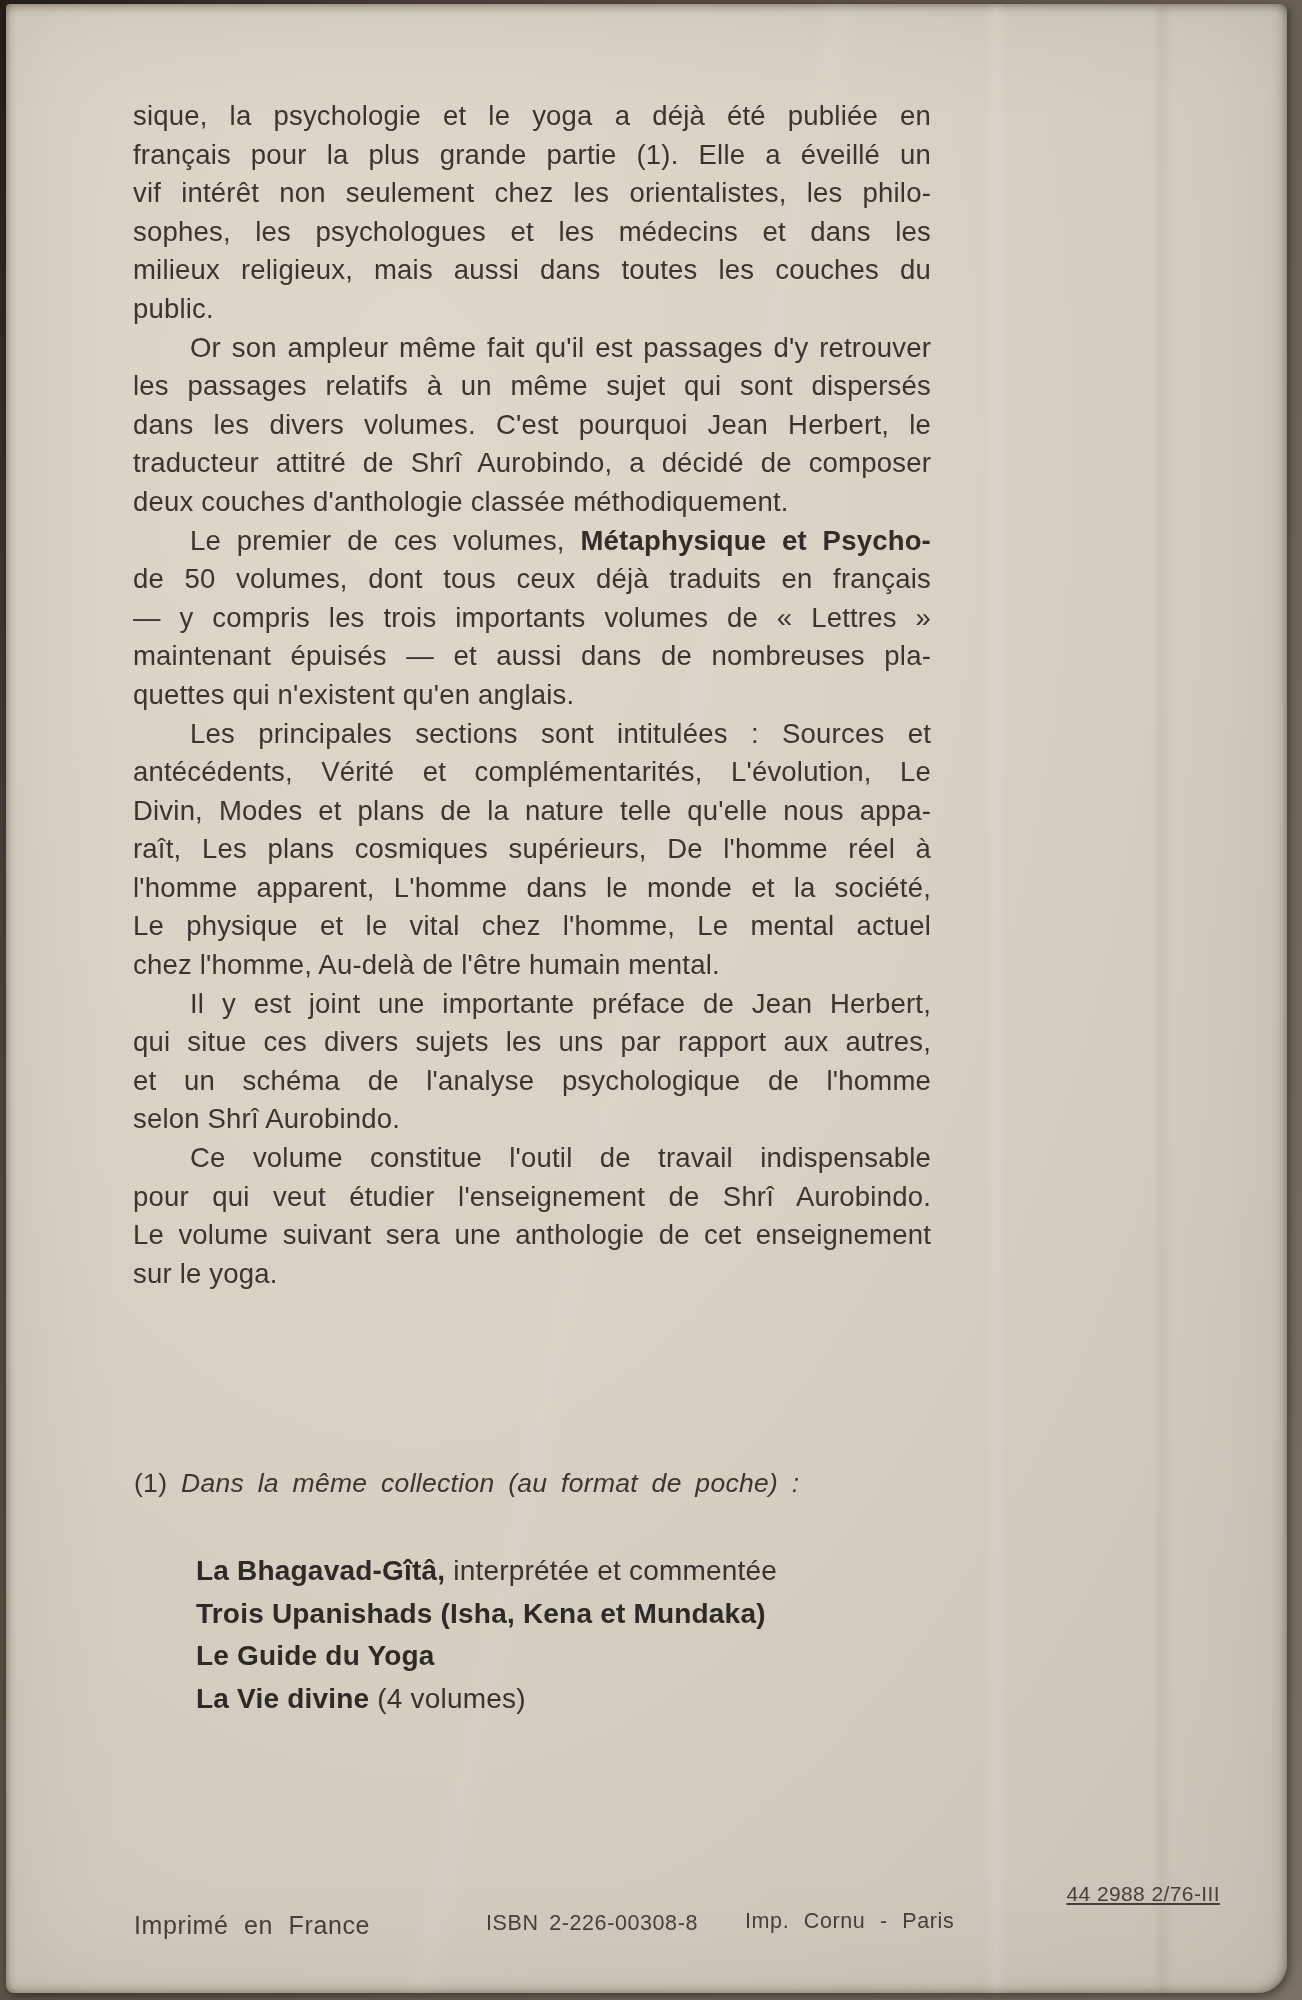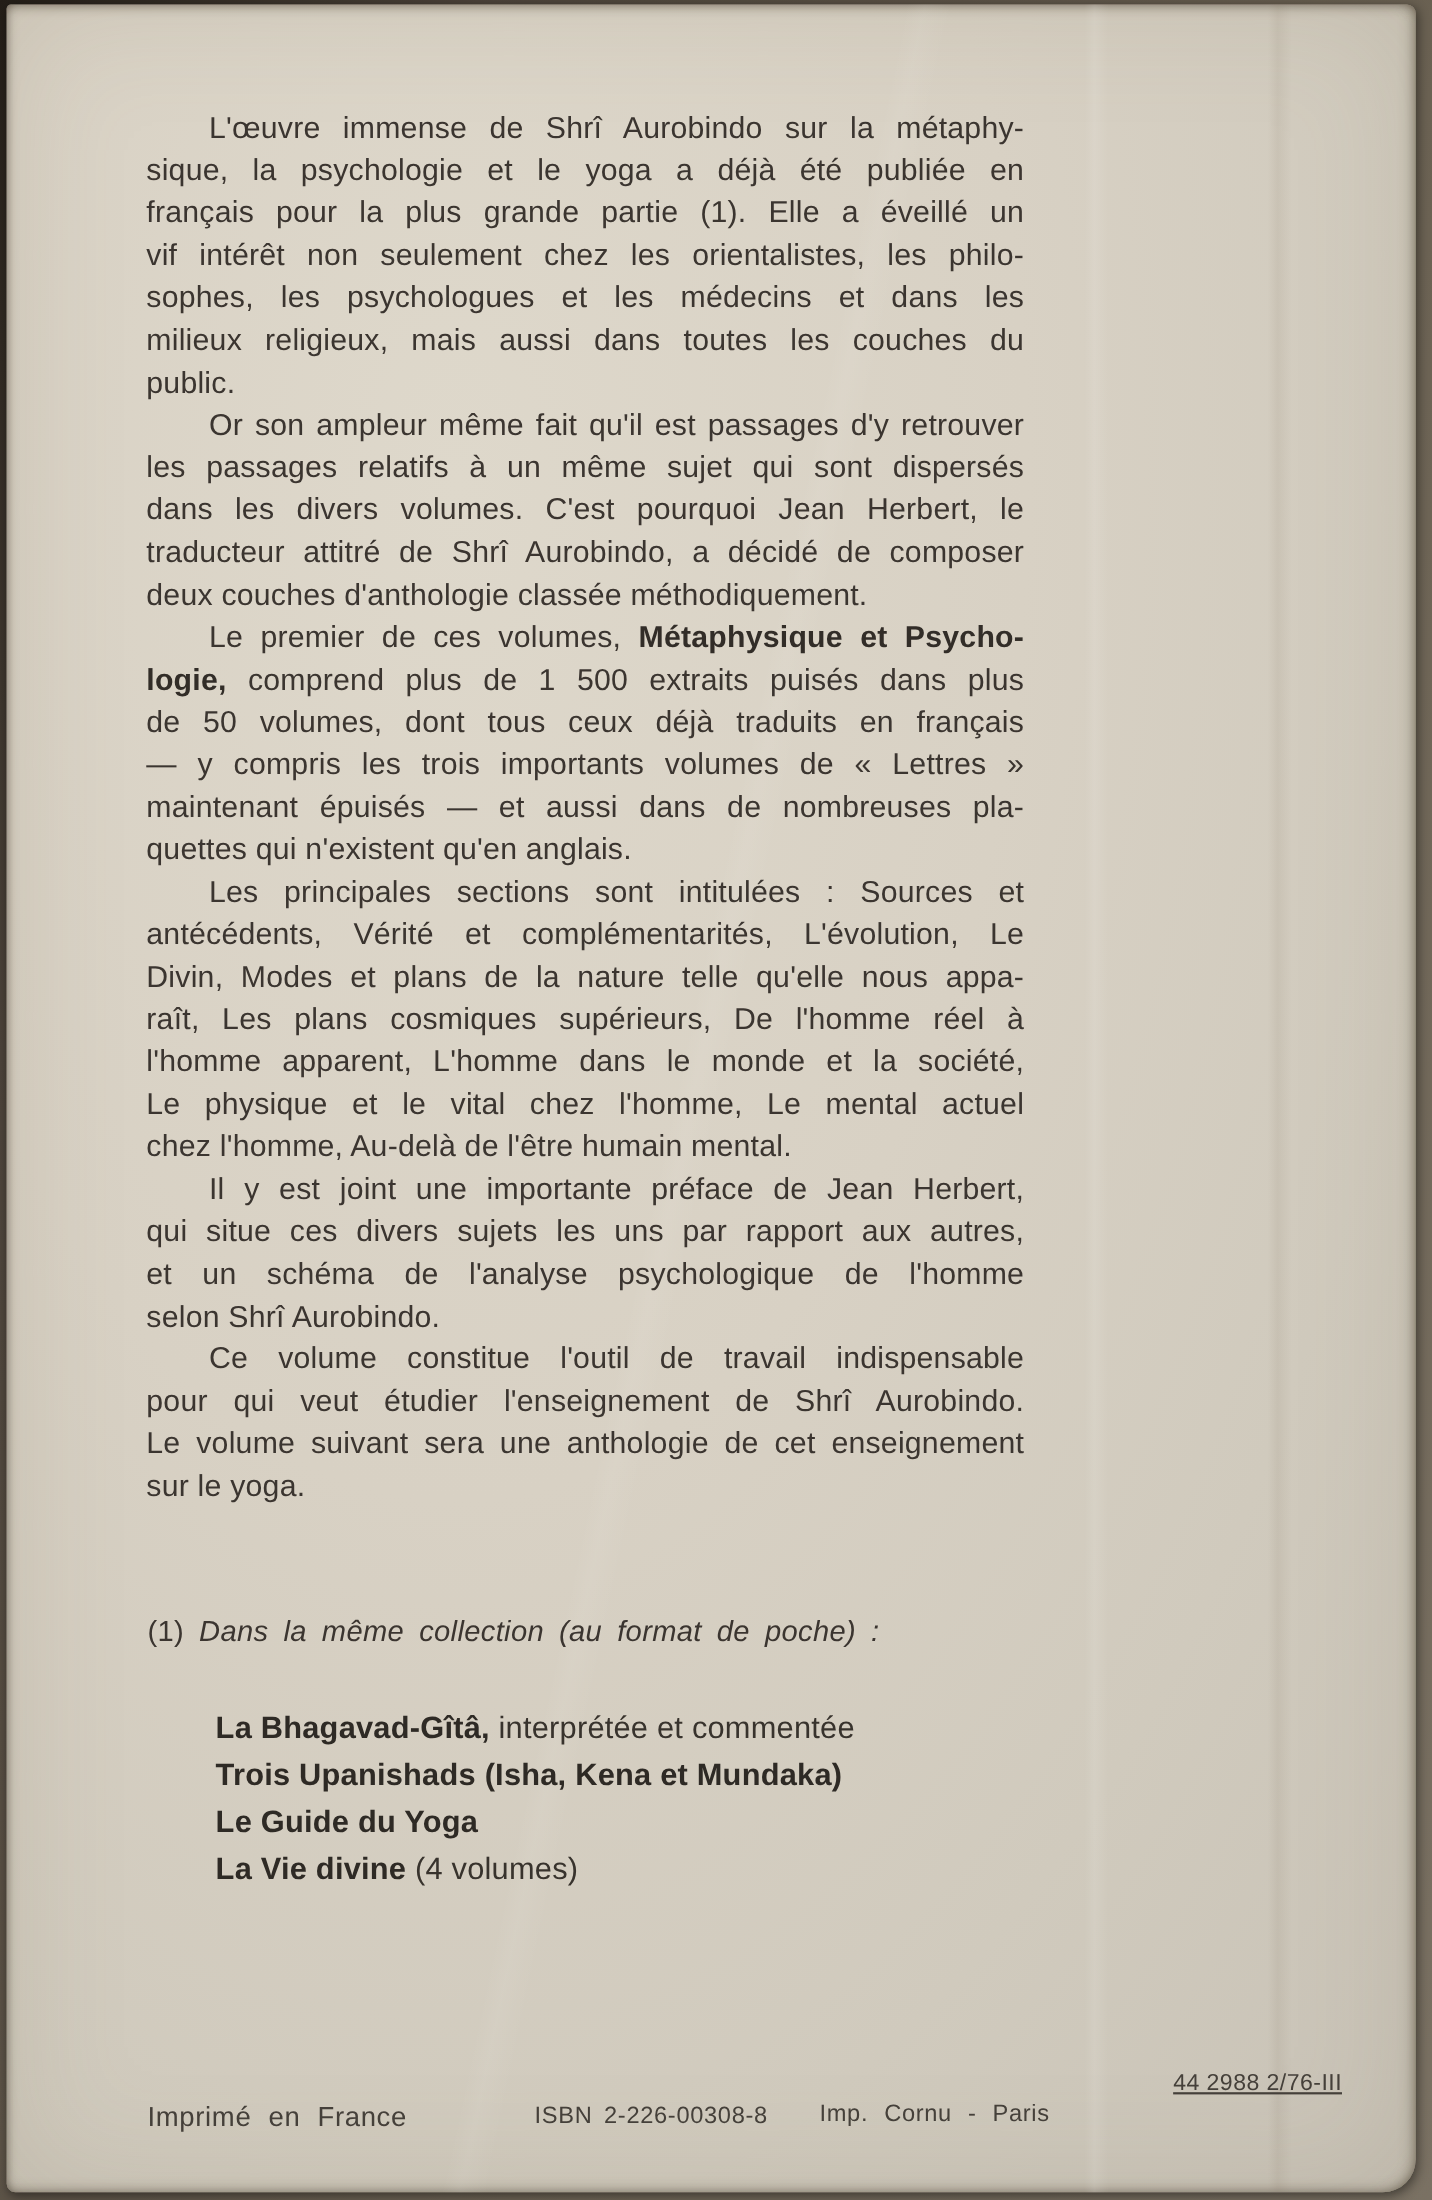--- a/index.html
+++ b/index.html
@@ -90,34 +90,32 @@
 </style>
 </head>
 <body>
 
 <div class="photo">
   <div class="page">
     <div class="creases"></div>
   </div>
 
   <div class="body-text">
-      <div class="line indent"><span>L'œuvre immense de Shrî Aurobindo sur la métaphy-</span></div>
       <div class="line"><span>sique, la psychologie et le yoga a déjà été publiée en</span></div>
       <div class="line"><span>français pour la plus grande partie (1). Elle a éveillé un</span></div>
       <div class="line"><span>vif intérêt non seulement chez les orientalistes, les philo-</span></div>
       <div class="line"><span>sophes, les psychologues et les médecins et dans les</span></div>
       <div class="line"><span>milieux religieux, mais aussi dans toutes les couches du</span></div>
       <div class="line last"><span>public.</span></div>
       <div class="line indent"><span>Or son ampleur même fait qu'il est passages d'y retrouver</span></div>
       <div class="line"><span>les passages relatifs à un même sujet qui sont dispersés</span></div>
       <div class="line"><span>dans les divers volumes. C'est pourquoi Jean Herbert, le</span></div>
       <div class="line"><span>traducteur attitré de Shrî Aurobindo, a décidé de composer</span></div>
       <div class="line last"><span>deux couches d'anthologie classée méthodiquement.</span></div>
       <div class="line indent"><span>Le premier de ces volumes, </span><span class="b">Métaphysique et Psycho-</span></div>
-      <div class="line"><span class="b">logie,</span><span> comprend plus de 1&nbsp;500 extraits puisés dans plus</span></div>
       <div class="line"><span>de 50 volumes, dont tous ceux déjà traduits en français</span></div>
       <div class="line"><span>— y compris les trois importants volumes de «&nbsp;Lettres&nbsp;»</span></div>
       <div class="line"><span>maintenant épuisés — et aussi dans de nombreuses pla-</span></div>
       <div class="line last"><span>quettes qui n'existent qu'en anglais.</span></div>
       <div class="line indent"><span>Les principales sections sont intitulées&nbsp;: Sources et</span></div>
       <div class="line"><span>antécédents, Vérité et complémentarités, L'évolution, Le</span></div>
       <div class="line"><span>Divin, Modes et plans de la nature telle qu'elle nous appa-</span></div>
       <div class="line"><span>raît, Les plans cosmiques supérieurs, De l'homme réel à</span></div>
       <div class="line"><span>l'homme apparent, L'homme dans le monde et la société,</span></div>
       <div class="line"><span>Le physique et le vital chez l'homme, Le mental actuel</span></div>

